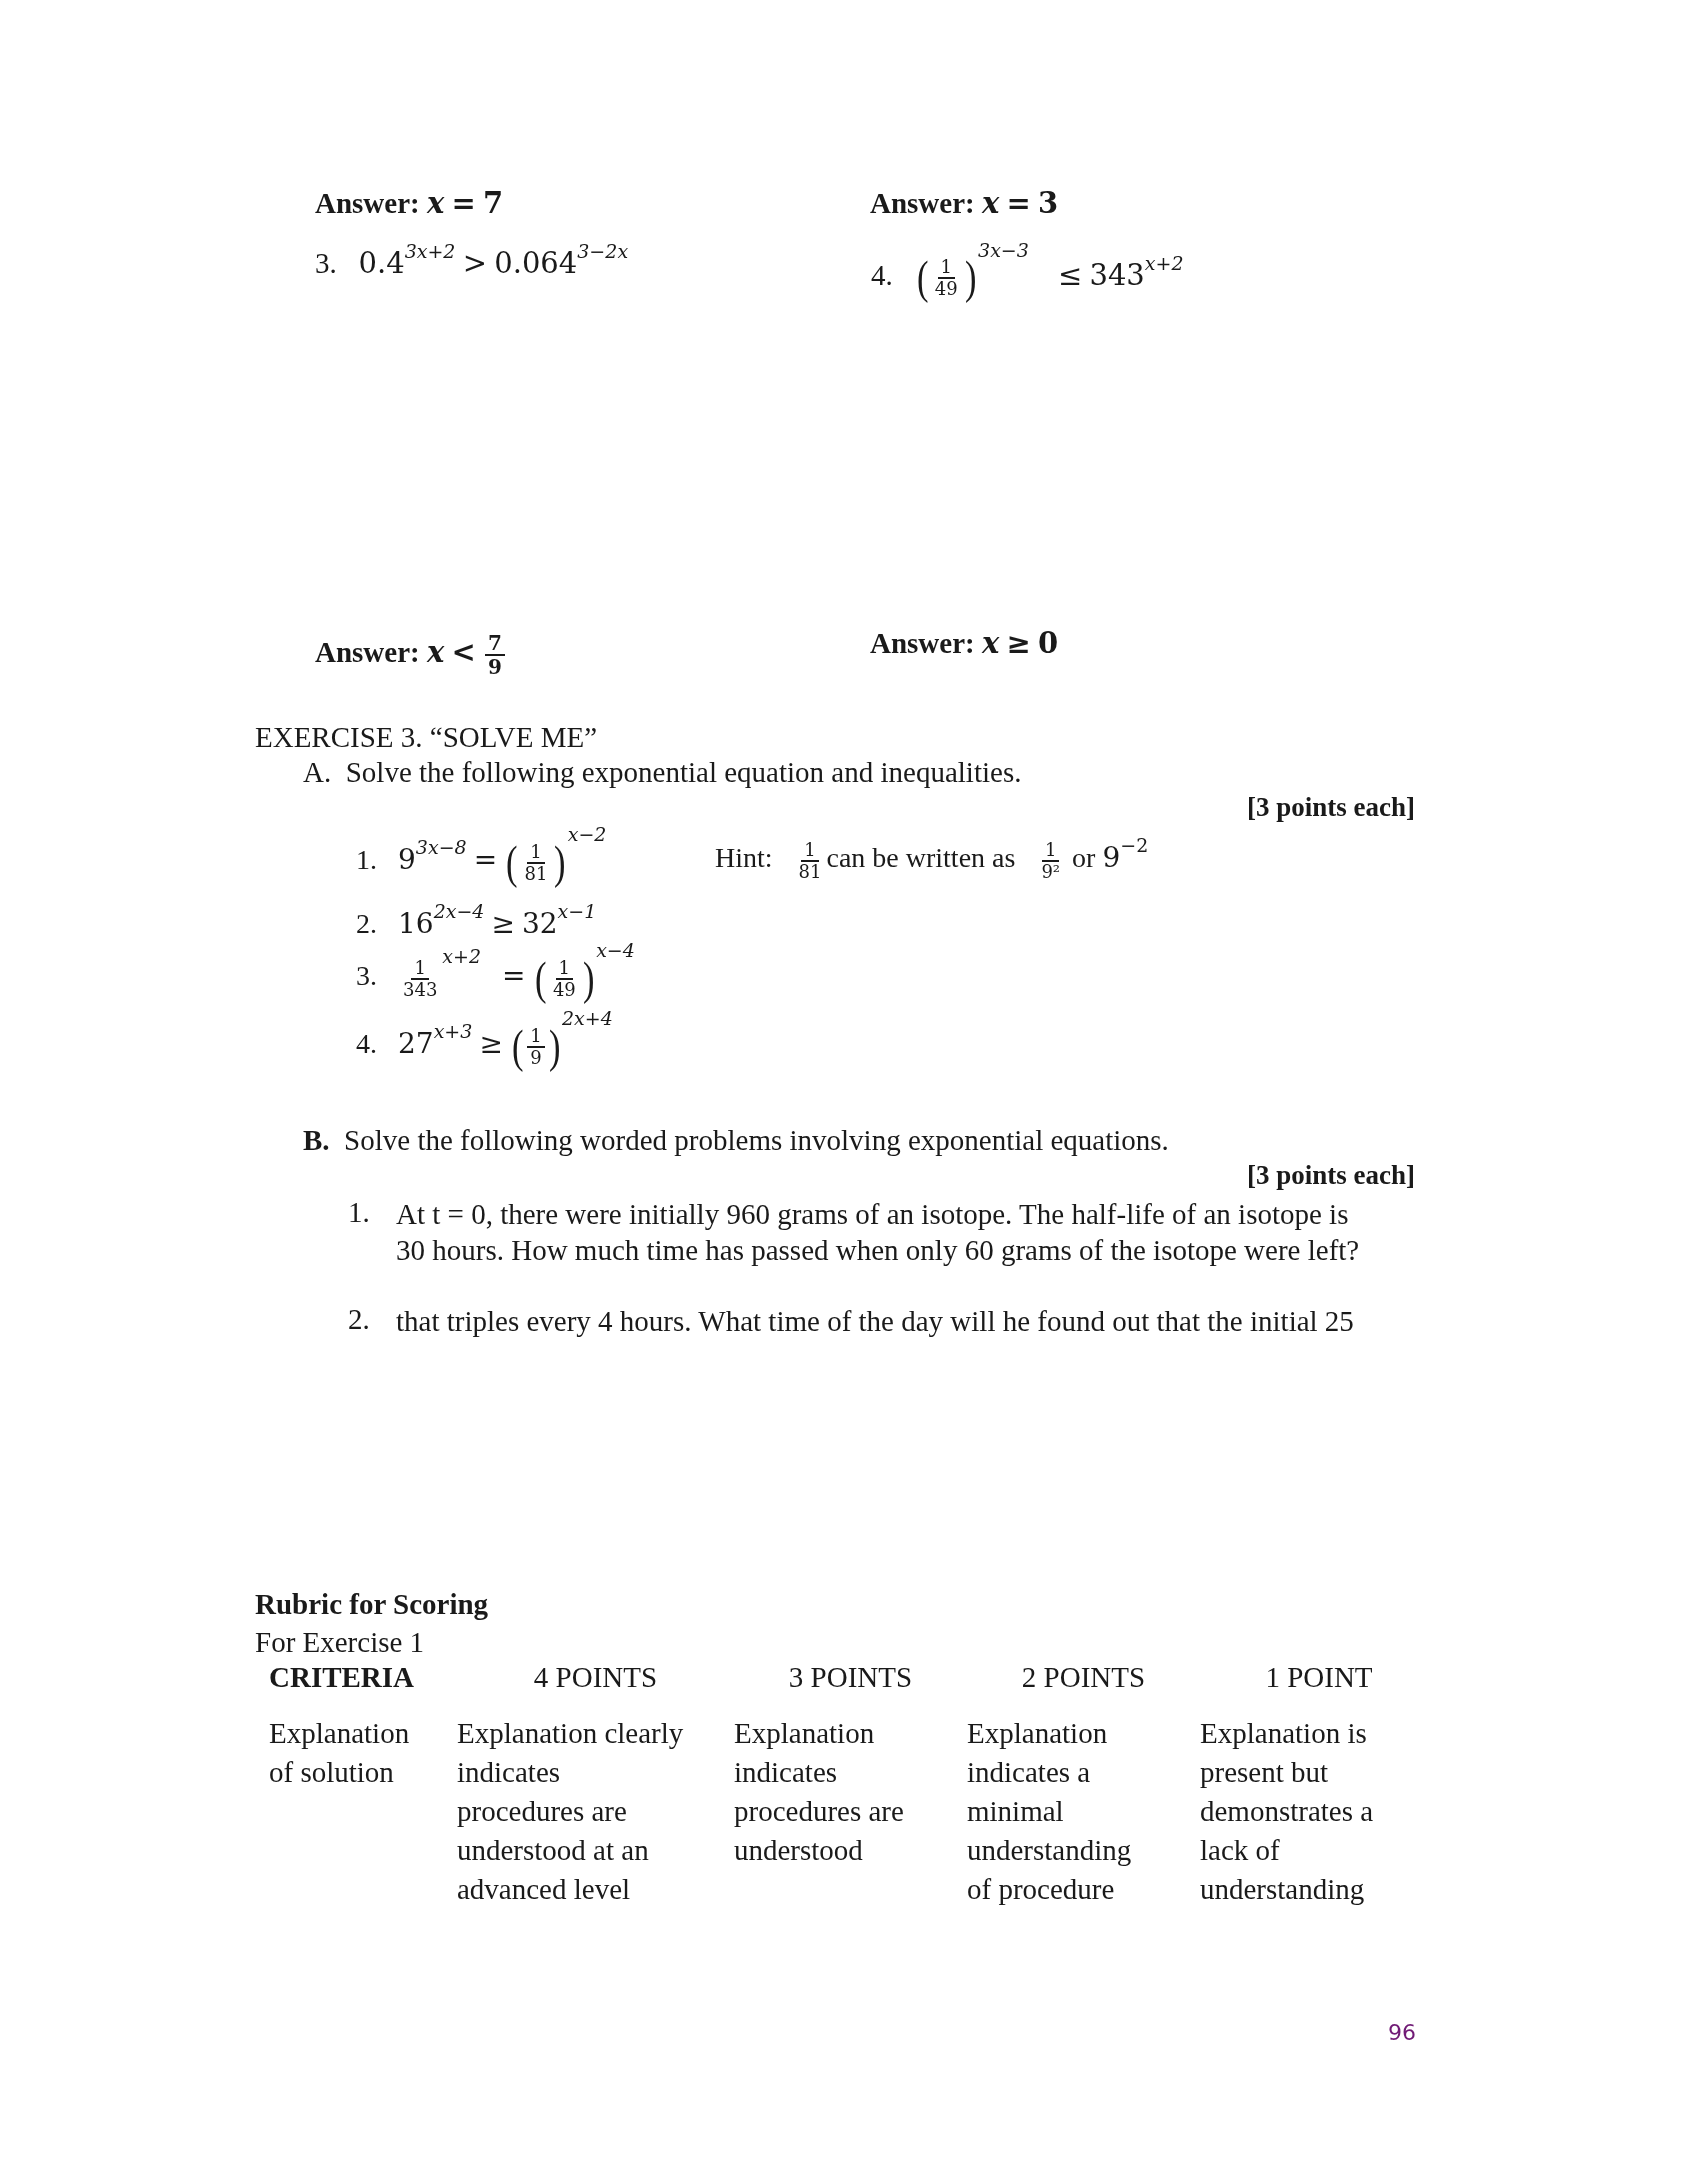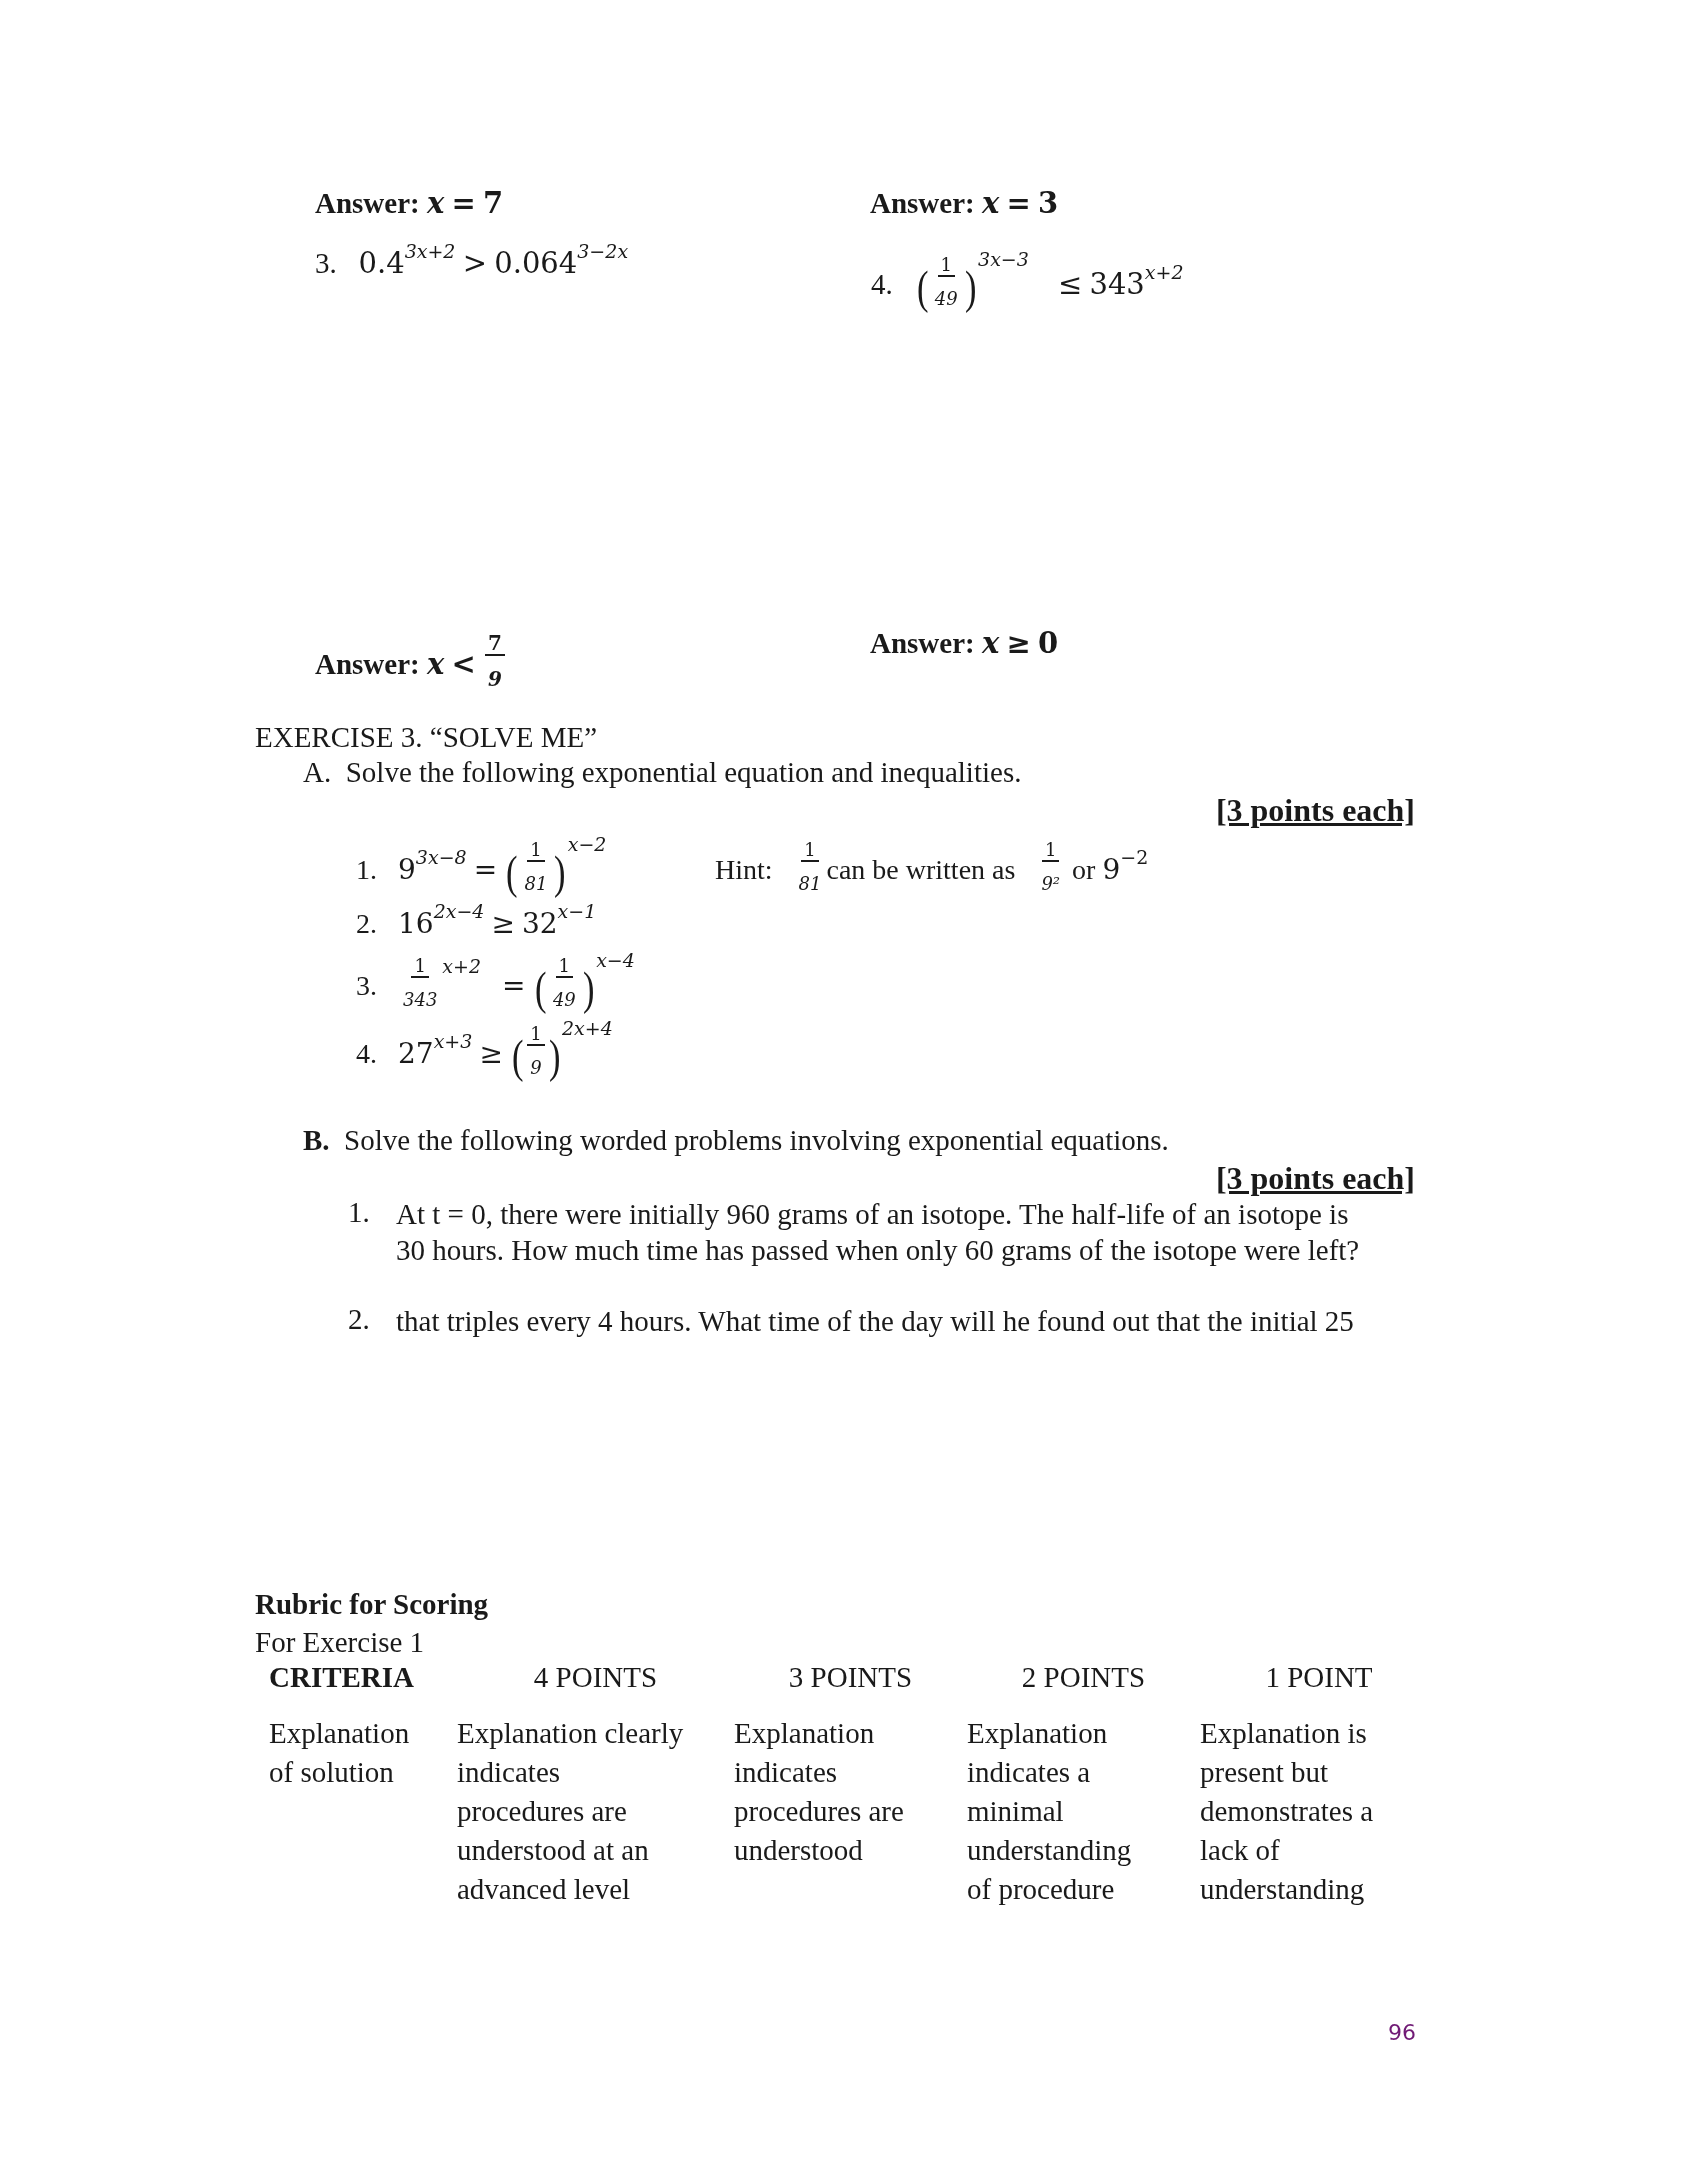--- a/index.html
+++ b/index.html
@@ -9,33 +9,33 @@
   .serif { font-family: "Liberation Serif", "DejaVu Serif", serif; }
   .math { font-family: "DejaVu Serif", "Liberation Serif", serif; }
   .mi { font-style: italic; }
   .bold { font-weight: bold; }
   .t29 { font-size: 29px; }
   .t28 { font-size: 28px; }
   sup { font-size: 19px; vertical-align: 0; position: relative; top: -15px; }
   .frac { display: inline-flex; flex-direction: column; align-items: center; vertical-align: middle;
           font-size: 18px; line-height: 1.1; margin: 0 2px; }
   .frac .num { padding: 0 3px; border-bottom: 2px solid #1a1a1a; }
-  .frac .den { padding: 12px 3px; font-style: italic; }
+  .frac .den { padding: 0 3px; }
   .paren { display: inline-block; font-size: 46px; line-height: 1; vertical-align: middle; font-weight: 200;
            transform: scaleX(0.75); }
   .pwrap { display: inline-flex; align-items: center; vertical-align: middle; }
   .rubric-row { display: flex; }
   .rubric-row .c0 { width: 188px; }
   .rubric-row .c1 { width: 277px; }
   .rubric-row .c2 { width: 233px; }
   .rubric-row .c3 { width: 233px; }
   .rubric-row .c4 { width: 238px; }
   .cell-line { display: block; line-height: 39px; font-size: 29px; }
   .hdr { font-size: 29px; text-align: center; }
-  .right-points { font-size: 32px; font-weight: bold; text-decoration: underline; }
+  .right-points { font-size: 27px; font-weight: bold; }
   .page-num { font-family: "DejaVu Sans", "Liberation Sans", sans-serif; font-size: 22px; color: #701a75; }
 </style>
 </head>
 <body>
 
 <div class="abs bold t29" style="left:315px; top:186px;">
   <span class="serif">Answer:</span>
   <span class="math mi">x</span>
   <span class="math">=</span>
   <span class="math">7</span>

